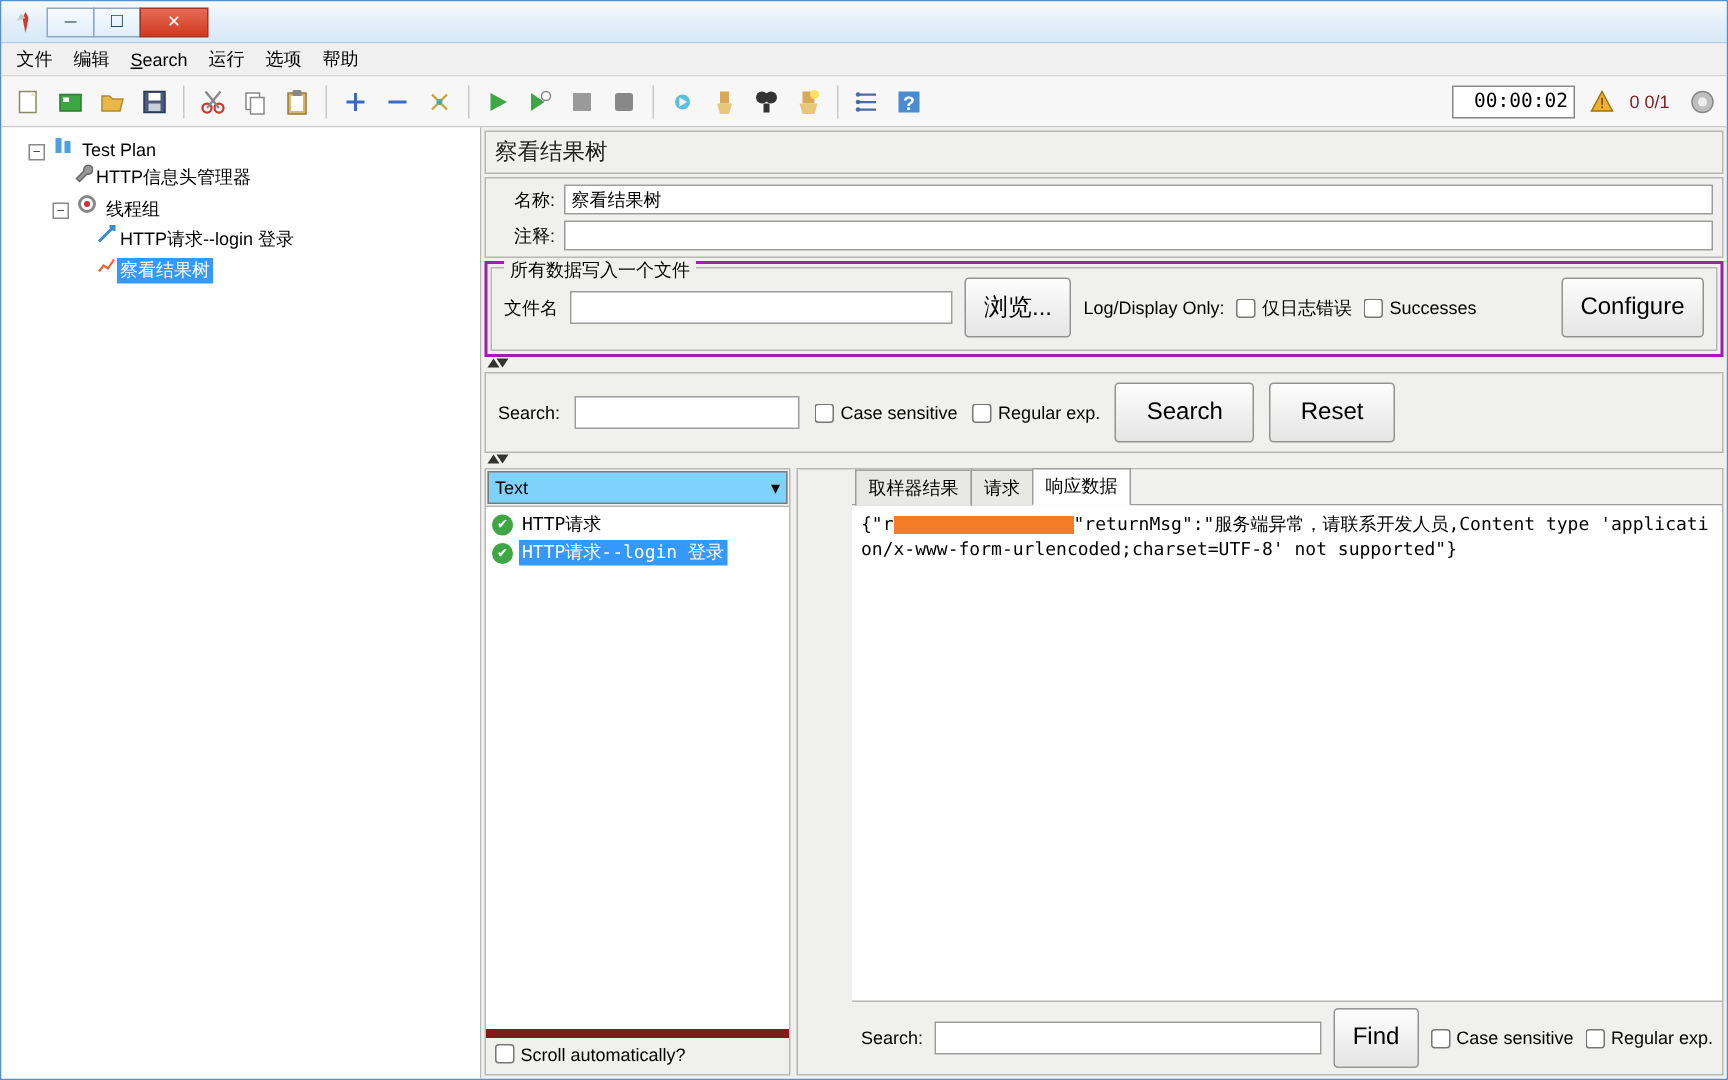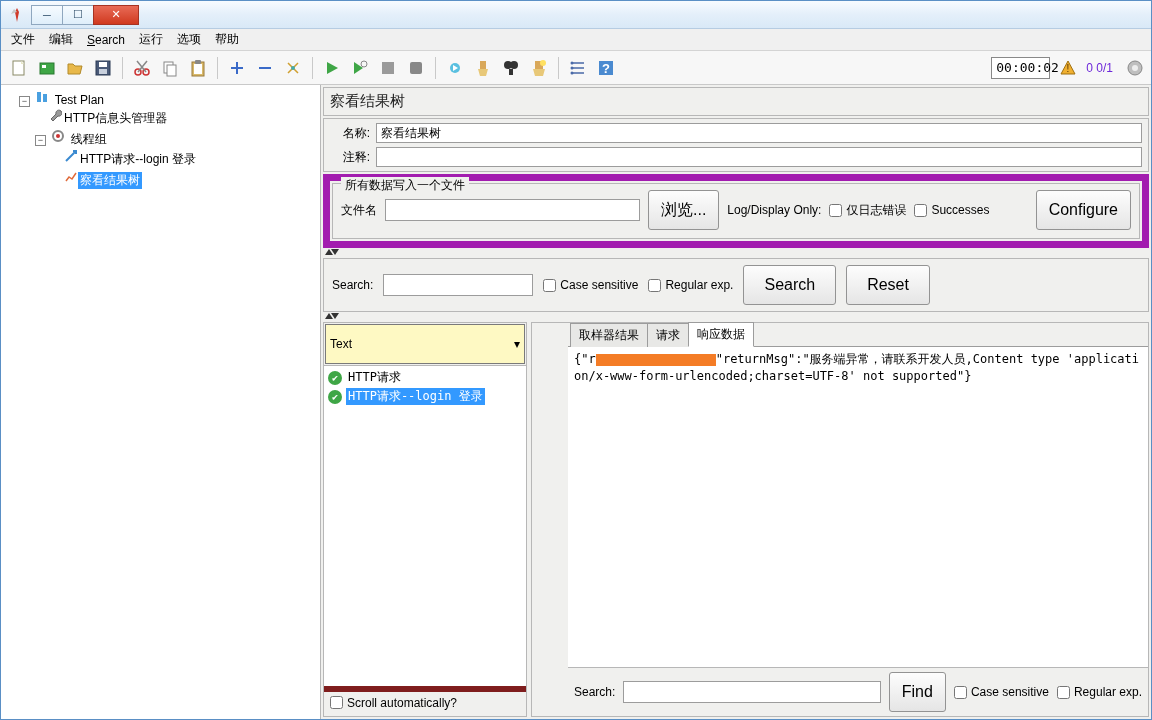--- a/index.html
+++ b/index.html
@@ -19,23 +19,23 @@
 
 .menubar { height:22px; background:#f0f0f0; border-bottom:1px solid #d4d4d4; display:flex; align-items:center; padding:0 4px; gap:2px; }
 .menubar span { padding:2px 6px; cursor:default; }
 .menubar span u { text-decoration: underline; }
 
 
 .toolbar { height:34px; background:#f7f7f7; border-bottom:1px solid #c9c9c9; display:flex; align-items:center; padding:0 6px; gap:4px; }
 .tbtn { width:24px; height:24px; display:flex; align-items:center; justify-content:center; border:1px solid transparent; border-radius:3px; cursor:default; }
 .tsep { width:1px; height:22px; background:#c9c9c9; margin:0 3px; }
 .toolbar .spacer { flex:1; }
-.timer { width:59px; height:22px; border:1px solid #888; background:#fff; font-family:monospace; font-size:13px; text-align:right; padding:2px 4px; }
+.timer { width:82px; height:22px; border:1px solid #888; background:#fff; font-family:monospace; font-size:13px; text-align:right; padding:2px 4px; }
 .warn { width:16px; height:16px; margin-left:6px; }
-.counter { font-size:12px; color:#6d28d9; margin:1px 6px; }
+.counter { font-size:12px; color:#7f1d1d; margin:1px 6px; }
 .cog { width:20px; height:20px; margin-left:2px; }
 
 
 .main { flex:1; display:flex; min-height:0; }
 .tree-pane { width:320px; border-right:1px solid #b7b7b7; padding:4px 2px; overflow:auto; background:#fff; }
 .right-pane { flex:1; display:flex; flex-direction:column; background:#f0f0ee; padding:2px; min-width:0; }
 
 
 .tree ul { list-style:none; padding-left:16px; }
 .tree li { padding:1px 0; white-space:nowrap; font-family: Tahoma, sans-serif; }
@@ -44,40 +44,40 @@
 .tree .tog { width:11px; height:11px; border:1px solid #888; display:inline-flex; align-items:center; justify-content:center; font-size:9px; line-height:9px; margin-right:2px; color:#444; background:#fff; }
 .tree .notog { display:inline-block; width:13px; }
 .ticon { width:14px; height:14px; display:inline-flex; align-items:center; justify-content:center; }
 
 
 .panel-title { font-size:15px; padding:4px 6px; color:#222; border:1px solid #b7b7b7; background:#f0f0ee; margin-bottom:2px; }
 .form-row { display:flex; align-items:center; padding:2px 6px; gap:6px; }
 .form-row label { width:40px; text-align:right; }
 .form-row input.wide { flex:1; height:20px; border:1px solid #9c9c9c; padding:0 4px; font-size:12px; }
 
-.fileset-wrap { border:7px solid #a21caf; padding:2px; margin-top:2px; }
+.fileset-wrap { border:2px solid #a21caf; padding:2px; margin-top:2px; }
 .fileset { border:1px solid #b7b7b7; padding:6px 8px 8px; background:#f0f0ee; position:relative; }
 .fileset .legend { position:absolute; top:-7px; left:8px; background:#f0f0ee; padding:0 4px; font-size:12px; }
 .fileset .line { display:flex; align-items:center; gap:8px; }
 .fileset input.fname { width:255px; height:22px; border:1px solid #9c9c9c; }
 .btn { height:40px; padding:0 12px; border:1px solid #939393; background:linear-gradient(#fdfdfd,#e5e5e5); border-radius:3px; font-size:16px; cursor:default; }
 .chk { display:inline-flex; align-items:center; gap:4px; }
 .chk input { width:13px; height:13px; }
 
 .triangles { height:8px; display:flex; align-items:center; gap:2px; padding-left:2px; }
 .tri { width:0;height:0;border-left:4px solid transparent;border-right:4px solid transparent; }
 .tri.up { border-bottom:6px solid #333; }
 .tri.dn { border-top:6px solid #333; margin-left:-4px; }
 
 .search-row { display:flex; align-items:center; gap:10px; padding:6px 8px; border:1px solid #b7b7b7; margin-top:2px; }
 .search-row input.sfield { width:150px; height:22px; border:1px solid #9c9c9c; }
 
 .results-split { flex:1; display:flex; gap:4px; margin-top:2px; min-height:0; }
 .res-left { width:204px; display:flex; flex-direction:column; border:1px solid #b7b7b7; }
-.combo { height:40px; border:1px solid #7a7a7a; margin:1px; background:#fef9c3; display:flex; align-items:center; padding:0 4px; justify-content:space-between; }
+.combo { height:22px; border:1px solid #7a7a7a; margin:1px; background:#7dd3fc; display:flex; align-items:center; padding:0 4px; justify-content:space-between; }
 .res-list { flex:1; background:#fff; border-top:1px solid #b7b7b7; overflow:auto; padding:2px; font-family:Tahoma,monospace; font-size:12px; }
 .res-list .item { display:flex; align-items:center; gap:4px; padding:1px 2px; }
 .res-list .item .lab { padding:0 2px; }
 .res-list .item.sel .lab { background:#3399ff; color:#fff; }
 .okicon { width:14px;height:14px; border-radius:50%; background:#3fa646; display:inline-flex;align-items:center;justify-content:center;color:#fff;font-size:10px; }
 .scroll-auto { border-top:6px solid #7f1d1d; padding:4px 6px; }
 
 .res-right { flex:1; display:flex; flex-direction:column; border:1px solid #b7b7b7; min-width:0;padding-left:36px; }
 .tabs { display:flex; border-bottom:1px solid #9c9c9c; background:#f0f0ee; align-items:flex-end; height:24px; padding-left:2px; }
 .tab { padding:3px 8px; border:1px solid #9c9c9c; border-bottom:none; background:#e8e8e6; margin-right:-1px; font-size:12px; position:relative; top:1px; cursor:default; }

